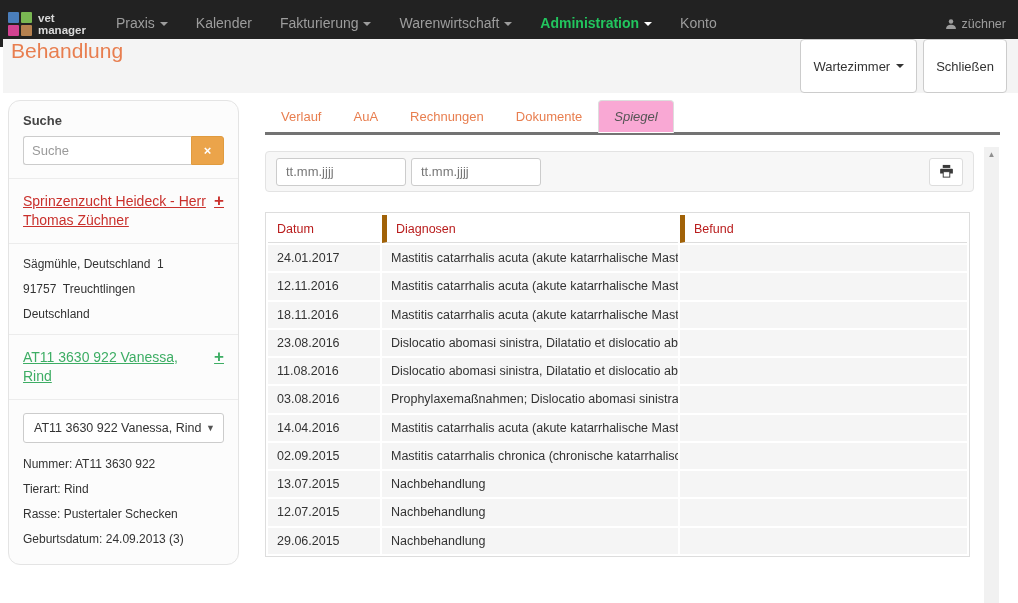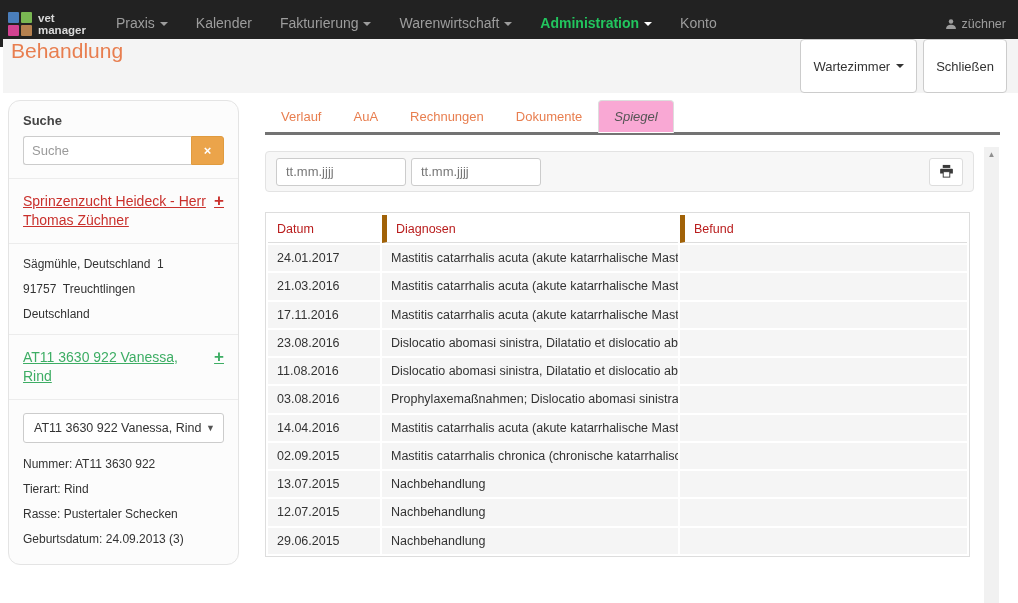--- a/index.html
+++ b/index.html
@@ -282,26 +282,26 @@
             <th>Befund</th>
           </tr>
         </thead>
         <tbody>
           <tr>
             <td>24.01.2017</td>
             <td>Mastitis catarrhalis acuta (akute katarrhalische Mastitis)</td>
             <td></td>
           </tr>
           <tr>
-            <td>21.03.2016</td>
+            <td>12.11.2016</td>
             <td>Mastitis catarrhalis acuta (akute katarrhalische Mastitis)</td>
             <td></td>
           </tr>
           <tr>
-            <td>17.11.2016</td>
+            <td>18.11.2016</td>
             <td>Mastitis catarrhalis acuta (akute katarrhalische Mastitis)</td>
             <td></td>
           </tr>
           <tr>
             <td>23.08.2016</td>
             <td>Dislocatio abomasi sinistra, Dilatatio et dislocatio abomasi ...</td>
             <td></td>
           </tr>
           <tr>
             <td>11.08.2016</td>

